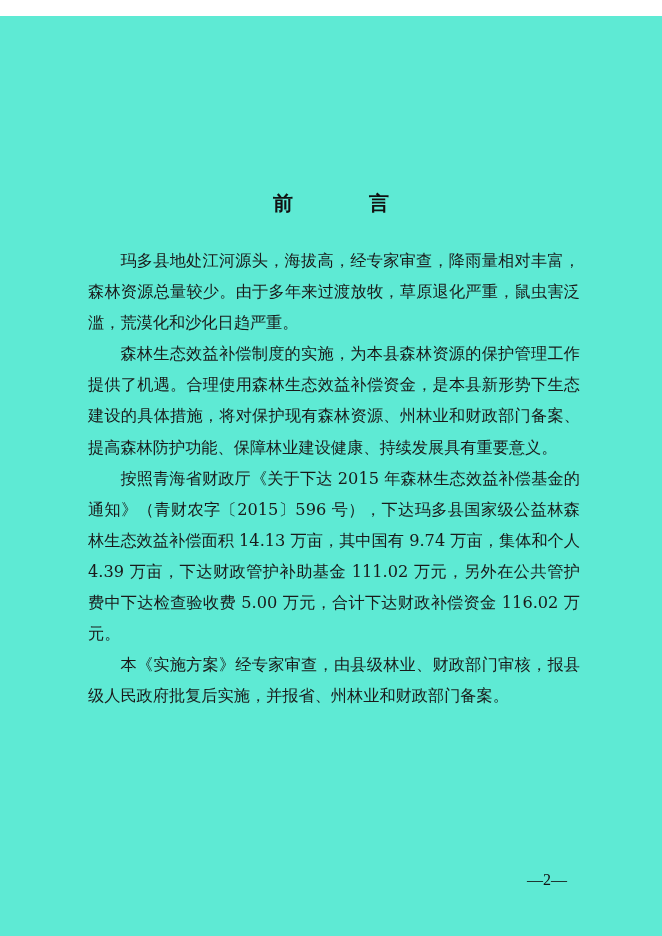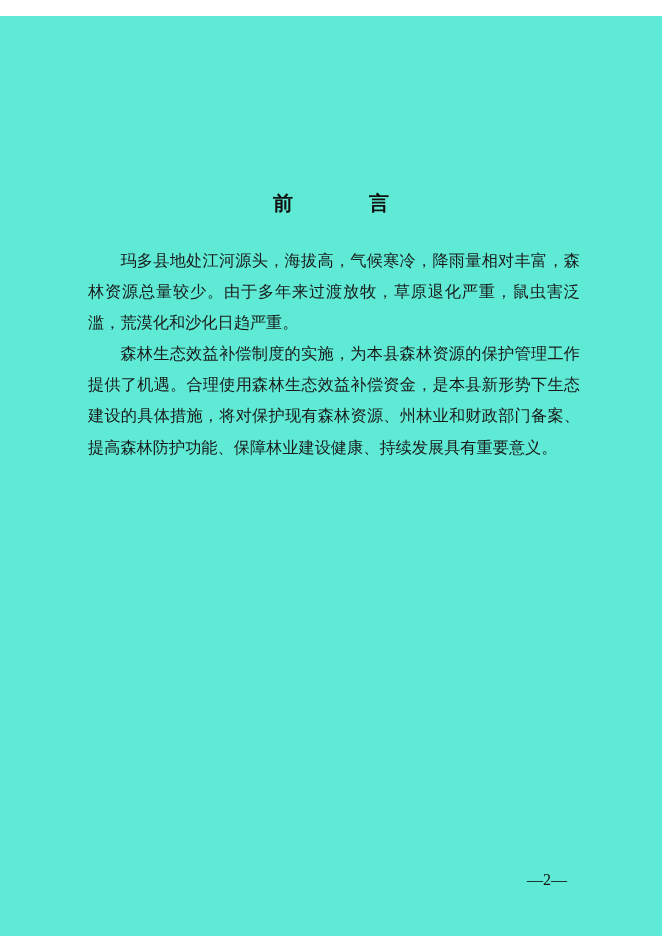--- a/index.html
+++ b/index.html
@@ -57,18 +57,20 @@
       color: #111;
     }
   </style>
 </head>
 <body>
 
 <div class="page">
   <div class="title">前　言</div>
 
   <div class="body-text">
-    <p>玛多县地处江河源头，海拔高，气候寒冷，降雨量相对丰富，森林资源总量较少。由于多年来过渡放牧，草原退化严重，鼠虫害泛滥，荒漠化和沙化日趋严重。</p>
+    <p>玛多县地处江河源头，海拔高，经专家审查，降雨量相对丰富，森林资源总量较少。由于多年来过渡放牧，草原退化严重，鼠虫害泛滥，荒漠化和沙化日趋严重。</p>
     <p>森林生态效益补偿制度的实施，为本县森林资源的保护管理工作提供了机遇。合理使用森林生态效益补偿资金，是本县新形势下生态建设的具体措施，将对保护现有森林资源、州林业和财政部门备案、提高森林防护功能、保障林业建设健康、持续发展具有重要意义。</p>
+    <p>按照青海省财政厅《关于下达 2015 年森林生态效益补偿基金的通知》（青财农字〔2015〕596 号），下达玛多县国家级公益林森林生态效益补偿面积 14.13 万亩，其中国有 9.74 万亩，集体和个人 4.39 万亩，下达财政管护补助基金 111.02 万元，另外在公共管护费中下达检查验收费 5.00 万元，合计下达财政补偿资金 116.02 万元。</p>
+    <p>本《实施方案》经专家审查，由县级林业、财政部门审核，报县级人民政府批复后实施，并报省、州林业和财政部门备案。</p>
   </div>
 
   <div class="page-number">—2—</div>
 </div>
 
 </body></html>

